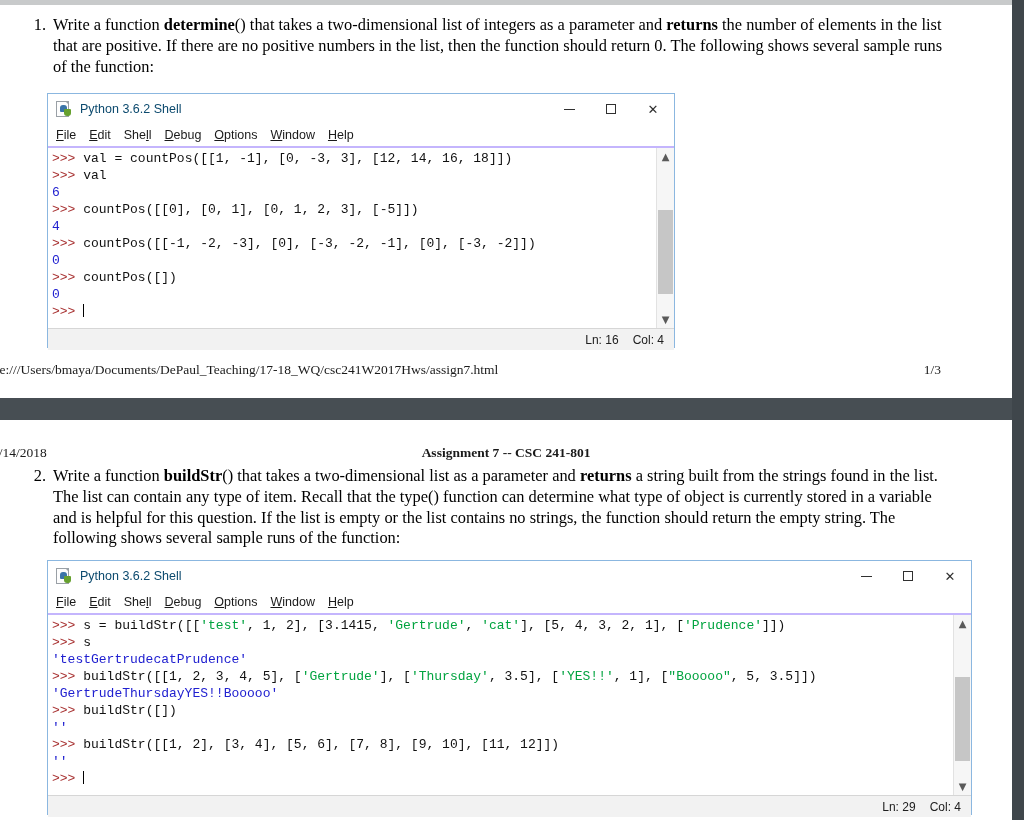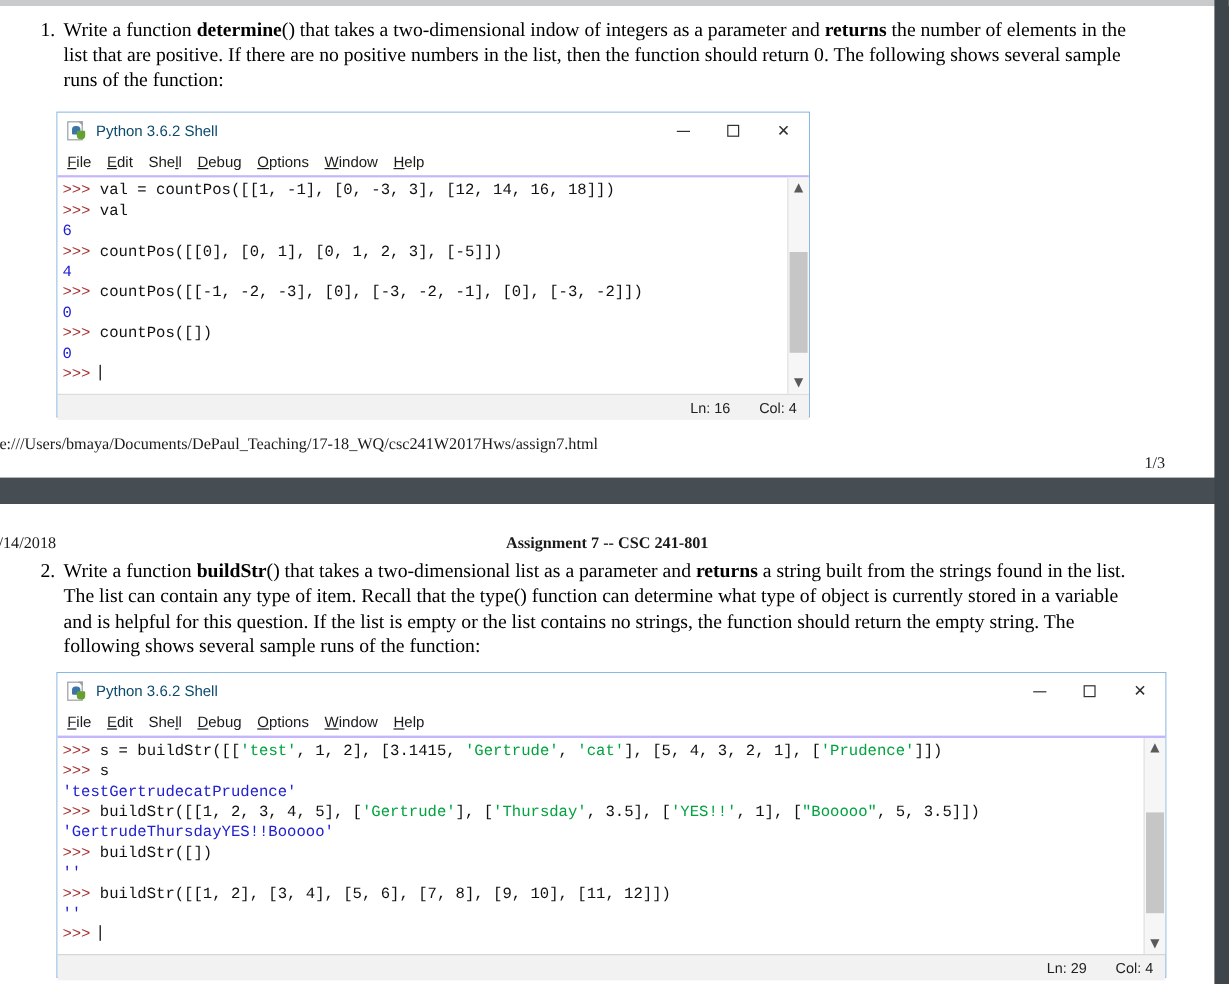--- a/index.html
+++ b/index.html
@@ -75,23 +75,22 @@
     font-size: 13.5px;
     color: #1a1a1a;
   }
   .print-footer .url {
     position: absolute;
     left: -8px;
     white-space: nowrap;
   }
   .print-footer .pageno {
     position: absolute;
-    right: 41px;
-    white-space: nowrap;
-    margin-top: 16px;
+    right: 71px;
+    white-space: nowrap;
   }
 
   
   .question {
     position: absolute;
     font-size: 16.4px;
     line-height: 1.27;
     color: #000;
     text-align: left;
   }
@@ -269,37 +268,37 @@
     border-top: 1px solid #d6d6d6;
     display: flex;
     align-items: center;
     justify-content: flex-end;
     padding-right: 10px;
   }
   .idle-status-text {
     font-size: 12px;
     color: #202020;
     font-family: "Liberation Sans", sans-serif;
-    margin-left: 24px;
+    margin-left: 14px;
     white-space: nowrap;
   }
 </style>
 </head>
 <body>
 
 <div class="viewer-top-strip"></div>
 <div class="page-gap" style="top:398px;height:22px;"></div>
 <div class="viewer-right-gutter"></div>
 
 <div class="page" id="page-1">
 
   <div class="question" style="left:24px; top:10px; width:934px;">
     <span class="num">1.</span>
     <div class="body">
-      <span>Write a function </span><b>determine</b><span>() that takes a two-dimensional indow of integers as a parameter and </span><b>returns</b><span> the number of elements in the list that are positive. If there are no positive numbers in the list, then the function should return 0. The following shows several sample runs of the function:</span>
+      <span>Write a function </span><b>determine</b><span>() that takes a two-dimensional list of integers as a parameter and </span><b>returns</b><span> the number of elements in the list that are positive. If there are no positive numbers in the list, then the function should return 0. The following shows several sample runs of the function:</span>
     </div>
   </div>
 
   <div class="idle-window" style="left:47px; top:88px; width:628px; height:255px;">
     <div class="idle-titlebar">
       <span class="idle-icon">
         <span class="sheet"></span>
           <span class="py-b"></span>
           <span class="py-g"></span>
       </span>

